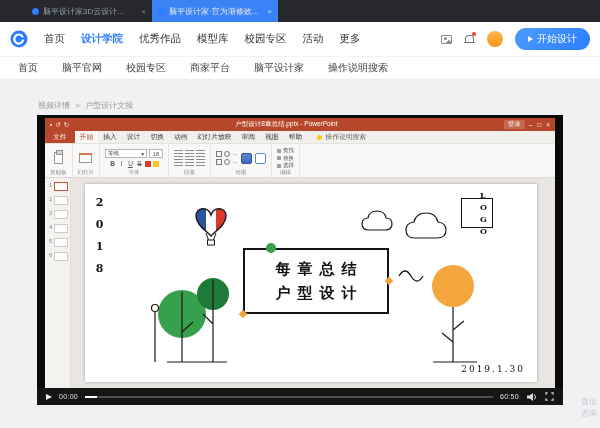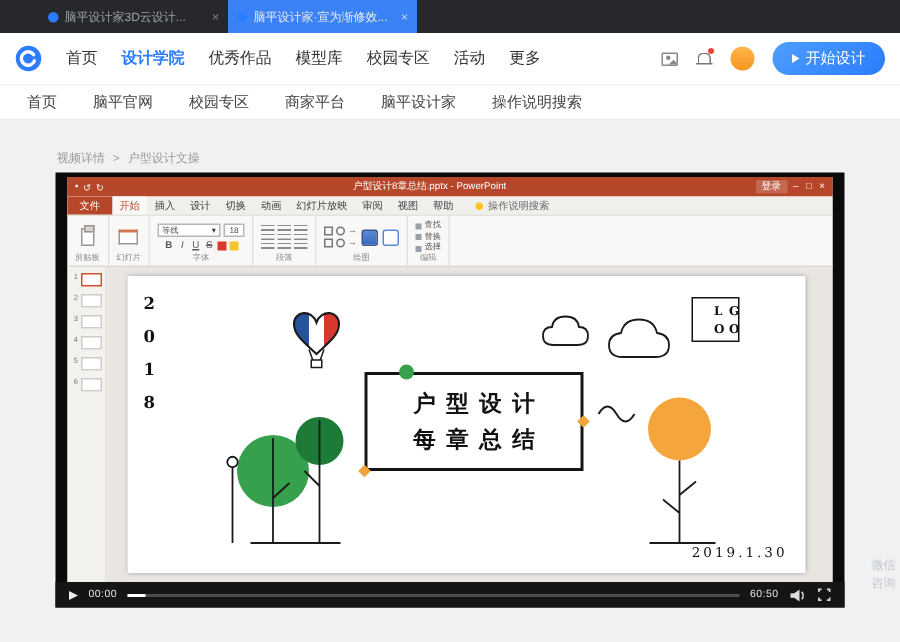--- a/index.html
+++ b/index.html
@@ -103,25 +103,25 @@
 
   
   .slide { position:absolute; left:14px; top:6px; width:452px; height:198px; background:#fff; box-shadow:0 0 3px rgba(0,0,0,.3); }
   .slide .art { position:absolute; inset:0; width:100%; height:100%; }
   .year { position:absolute; left:8px; top:12px; writing-mode:vertical-rl; text-orientation:upright; letter-spacing:9px; font-size:11px; font-weight:bold; color:#111; font-family:"DejaVu Serif", serif; }
   .title-box { position:absolute; left:158px; top:64px; width:146px; height:66px; border:2px solid #151515; display:flex; flex-direction:column; align-items:center; justify-content:center; gap:5px; font-family:"DejaVu Serif", serif; font-weight:bold; font-size:15px; color:#111; letter-spacing:7px; padding-left:7px; }
   .diamond { position:absolute; width:6px; height:6px; background:#f0a23b; transform:rotate(45deg); }
   .diamond.d1 { left:155px; top:127px; }
   .diamond.d2 { left:301px; top:94px; }
   .green-dot { position:absolute; left:181px; top:59px; width:10px; height:10px; border-radius:50%; background:#37a04d; }
-  .logo-box { position:absolute; left:376px; top:14px; width:32px; height:30px; border:1.5px solid #151515; display:flex; flex-direction:row; align-items:center; justify-content:center; font-family:"DejaVu Serif", serif; font-weight:bold; font-size:8px; letter-spacing:3px; line-height:1.5; color:#111; padding-left:18px; }
+  .logo-box { position:absolute; left:376px; top:14px; width:32px; height:30px; border:1.5px solid #151515; display:flex; flex-direction:column; align-items:center; justify-content:center; font-family:"DejaVu Serif", serif; font-weight:bold; font-size:8px; letter-spacing:3px; line-height:1.5; color:#111; padding-left:18px; }
   .slide-date { position:absolute; right:12px; bottom:8px; font-family:"DejaVu Serif", serif; font-size:9px; letter-spacing:2px; color:#111; }
 
   
-  .floating { position:absolute; right:3px; top:371px; font-size:8px; color:#c5c8cc; text-align:right; line-height:1.5; }
+  .floating { position:absolute; right:3px; top:396px; font-size:8px; color:#c5c8cc; text-align:right; line-height:1.5; }
 </style>
 </head>
 <body>
 
 <div class="page">
 
   <div class="topbar">
     <div class="tabs">
       <div class="tab">
         <span class="favicon"></span>
@@ -359,22 +359,22 @@
                 <path d="M330,54 q-9,0 -9,-8 q0,-7 8,-8 q2,-9 12,-9 q10,0 12,9 q8,1 8,8 q0,8 -9,8 z"></path>
               </g>
               <path d="M314,92 q6,-10 12,0 t12,0" fill="none" stroke="#1a1a1a" stroke-width="1.3"></path>
               <g>
                 <circle cx="368" cy="102" r="21" fill="#f4a53c"></circle>
                 <path d="M368,123 V178 M368,146 L379,137 M368,158 L357,149 M348,178 H392" fill="none" stroke="#1a1a1a" stroke-width="1.2"></path>
               </g>
             </svg>
             <div class="year">2018</div>
             <div class="title-box">
+              <div>每章总结</div>
               <div>户型设计</div>
-              <div>每章总结</div>
             </div>
             <div class="diamond d1"></div>
             <div class="diamond d2"></div>
             <div class="green-dot"></div>
             <div class="logo-box">
               <div>L O</div>
               <div>G O</div>
             </div>
             <div class="slide-date">2019.1.30</div>
           </div>

